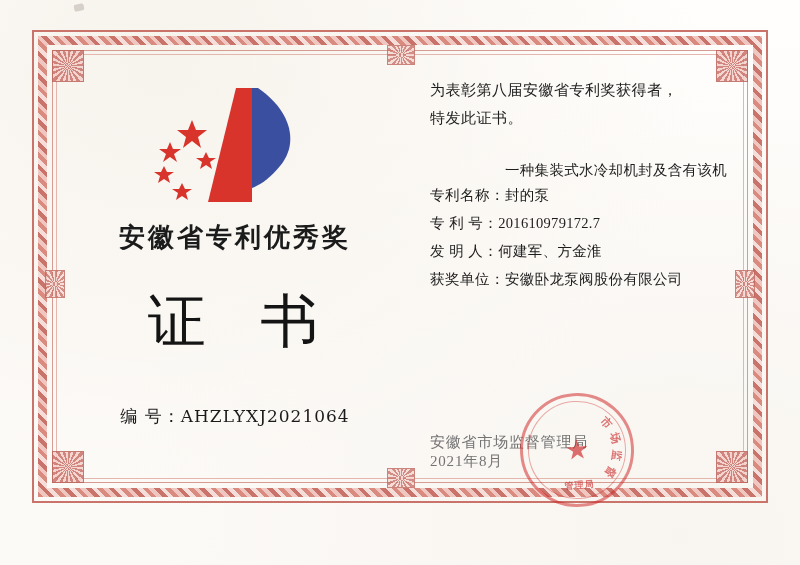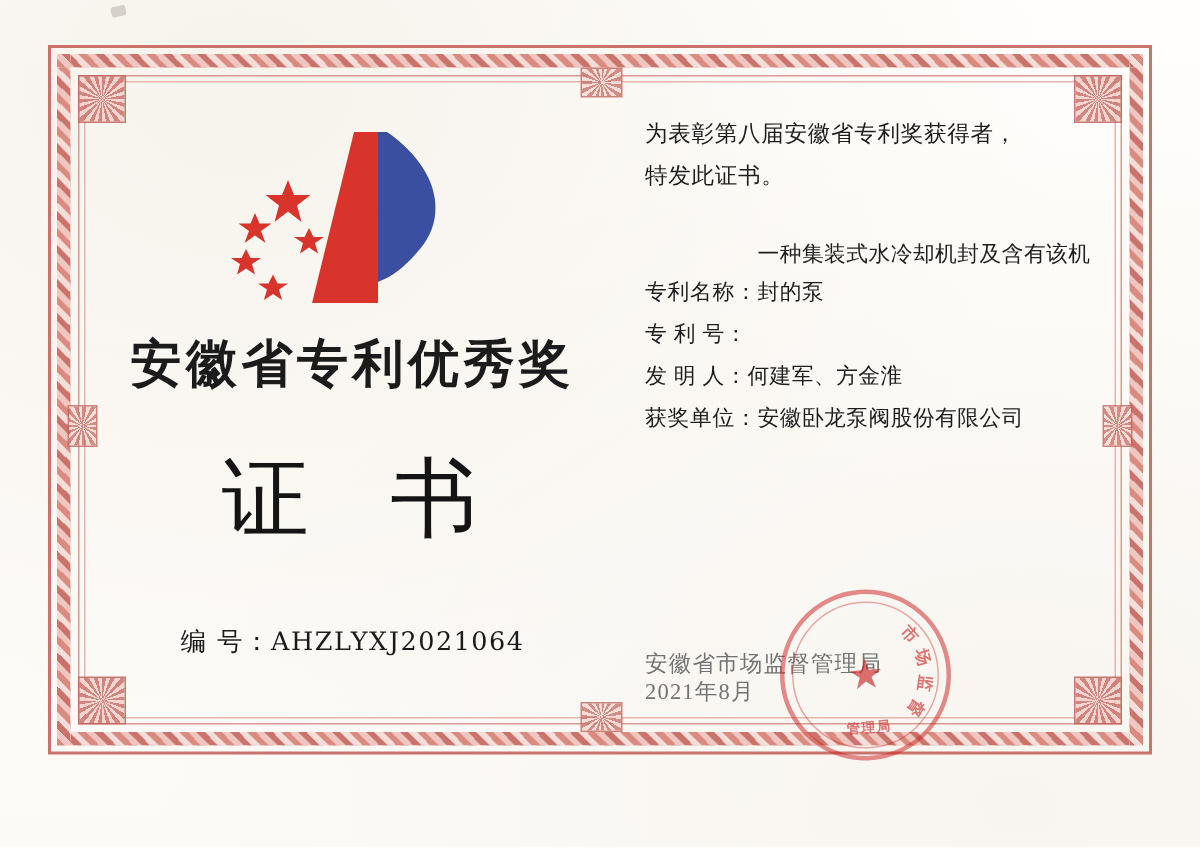--- a/index.html
+++ b/index.html
@@ -122,21 +122,21 @@
     width: 330px;
     text-align: center;
   }
   .emblem {
     position: relative;
     width: 190px;
     height: 130px;
     margin: 10px auto 4px auto;
   }
   .award-name {
-    font-size: 34px;
+    font-size: 26px;
     letter-spacing: 3px;
     color: #1b1b1b;
     font-weight: 600;
     margin-top: 10px;
     font-family: "DejaVu Serif", serif;
   }
   .cert-word {
     font-size: 58px;
     letter-spacing: 18px;
     font-weight: 400;
@@ -327,20 +327,21 @@
         <div class="field">
           <span class="lbl">专利名称：</span>
           <span class="val">
             <span>一种集装式水冷却机封及含有该机</span>
             <span class="wrap2">封的泵</span>
           </span>
         </div>
 
         <div class="field">
           <span class="lbl">专 利 号：</span>
+          <span class="val">201610979172.7</span>
         </div>
 
         <div class="field">
           <span class="lbl">发 明 人：</span>
           <span class="val">何建军、方金淮</span>
         </div>
 
         <div class="field">
           <span class="lbl">获奖单位：</span>
           <span class="val">安徽卧龙泵阀股份有限公司</span>

